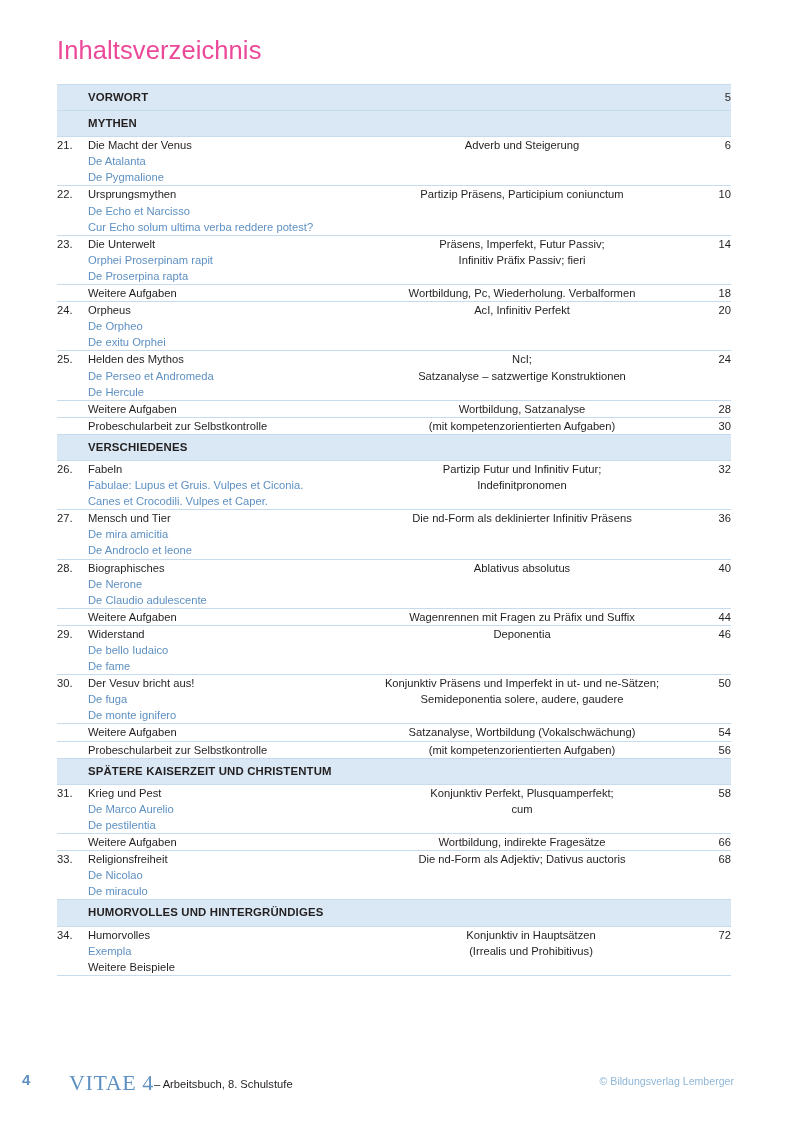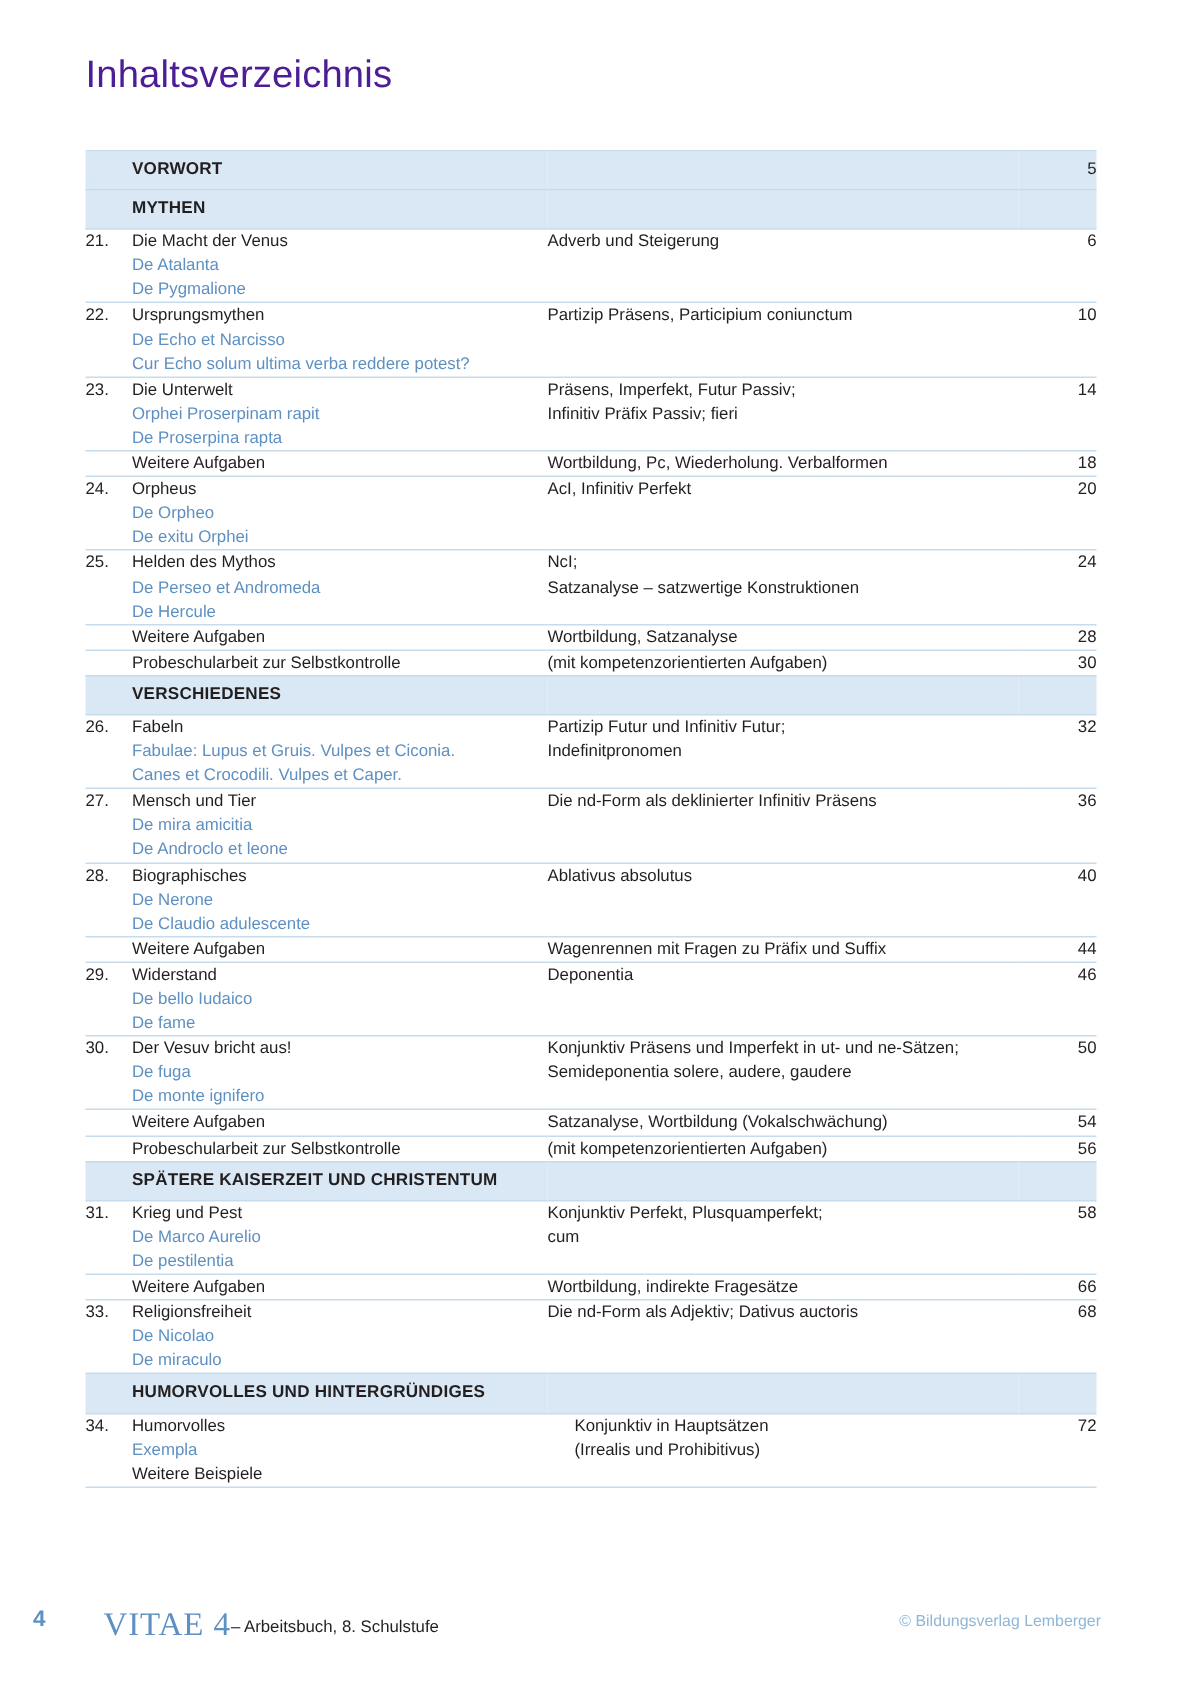--- a/index.html
+++ b/index.html
@@ -21,31 +21,31 @@
     padding: 0;
   }
 
   
   .page-title {
     position: absolute;
     left: 57px;
     top: 36px;
     font-size: 25.5px;
     font-weight: 400;
-    color: #4c1d95;
+    color: #ec4899;
     letter-spacing: 0.1px;
     line-height: 1.1;
     white-space: nowrap;
   }
 
   
   .toc {
     position: absolute;
     left: 57px;
-    top: 100px;
+    top: 84px;
     width: 674px;
     border-collapse: collapse;
     table-layout: fixed;
   }
   .toc col.c-num   { width: 31px; }
   .toc col.c-title { width: 277px; }
   .toc col.c-gram  { width: 314px; }
   .toc col.c-page  { width: 52px; }
 
   .toc td {
@@ -63,20 +63,21 @@
     color: #231f20;
     border-right: 1px solid #b9d3e8;
   }
   .cell-title {
     padding: 3px 6px 4px 7px;
     border-right: 1px solid #b9d3e8;
   }
   .cell-gram {
     padding: 3px 6px 4px 8px;
     border-right: 1px solid #b9d3e8;
+    text-align: center;
   }
   .cell-page {
     text-align: right;
     padding: 3px 2px 4px 4px;
   }
 
   
   tr.entry > td { border-top: 1px solid #c6dcec; }
   tr.sub > td   { border-top: 1px solid #c6dcec; }
   tr.first-row > td { border-top: none; }

